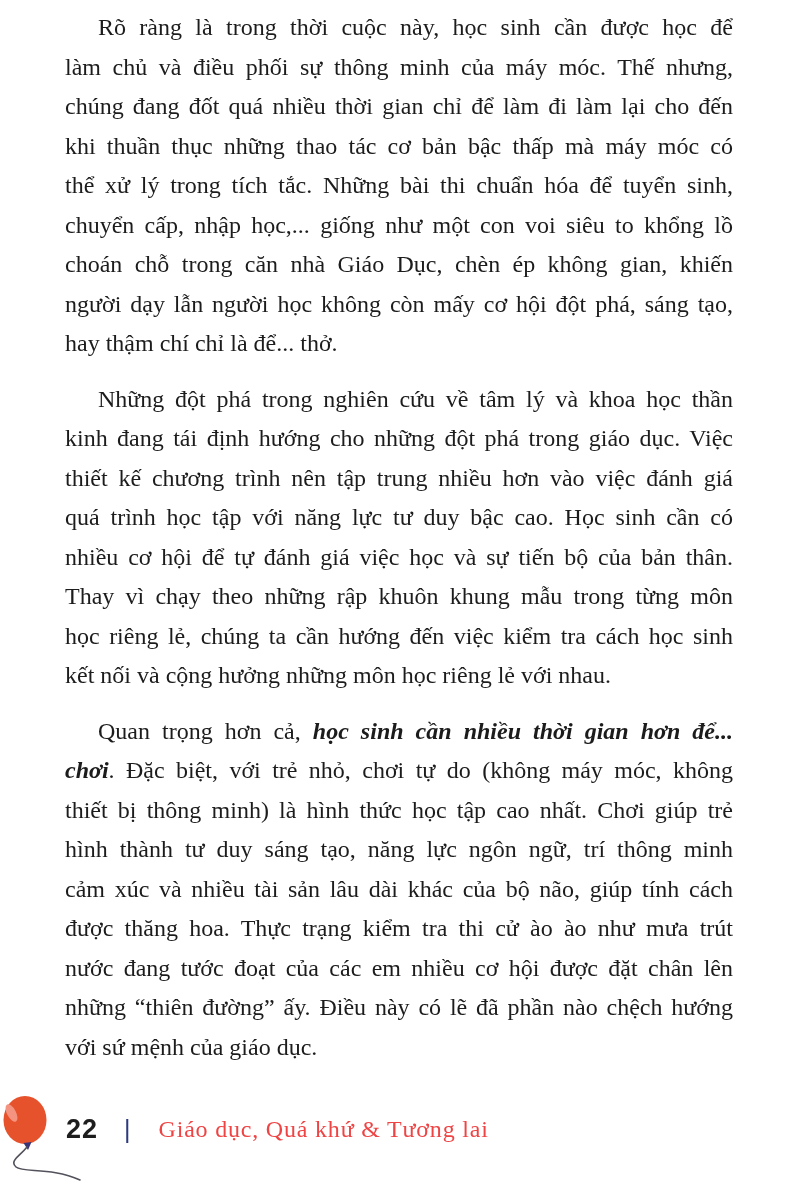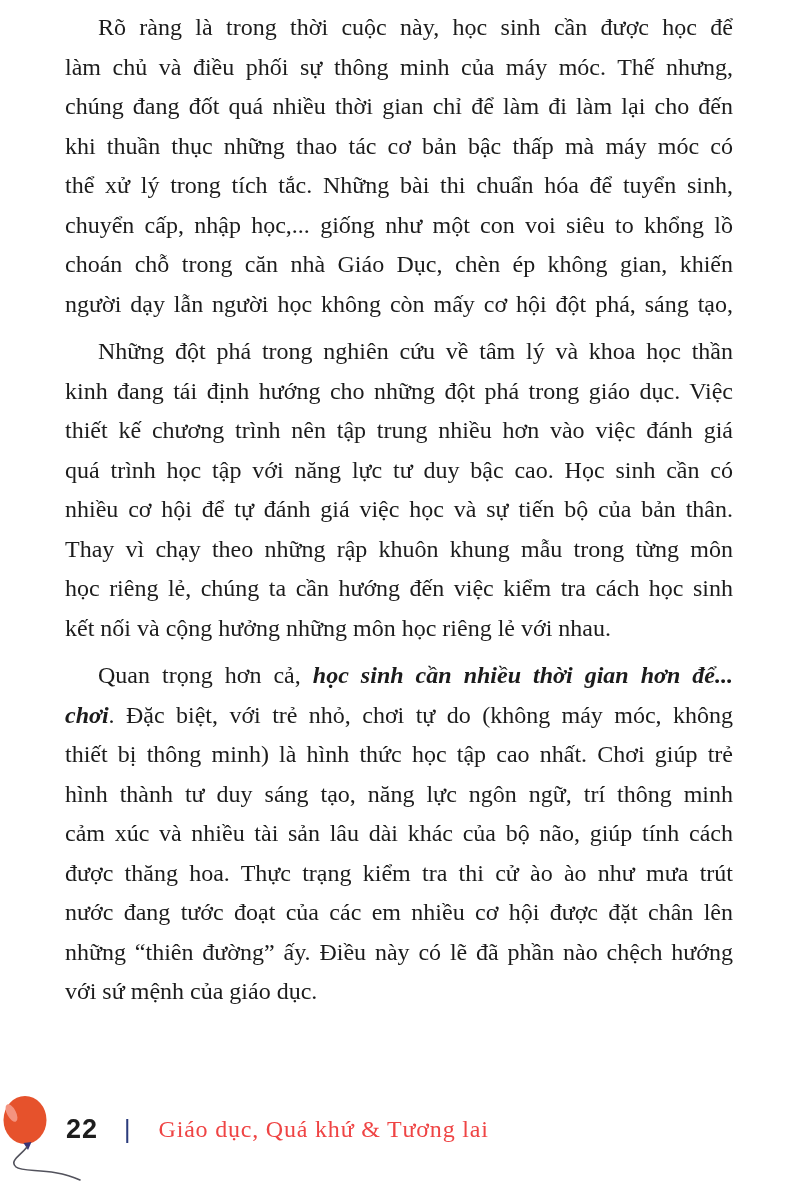--- a/index.html
+++ b/index.html
@@ -12,21 +12,21 @@
     overflow: hidden;
     font-family: "Liberation Serif", serif;
     color: #1c1c1c;
   }
   .body-text {
     position: absolute;
     left: 65px;
     top: 8px;
     width: 668px;
   }
-  .para + .para { margin-top: 8px; }
+  .para + .para { margin-top: 16px; }
   .line {
     font-size: 24px;
     line-height: 39.5px;
     text-align: justify;
     text-align-last: justify;
     white-space: normal;
   }
   .line.first { text-indent: 33px; }
   .line.last { text-align-last: left; }
   .em { font-weight: bold; font-style: italic; }
@@ -75,20 +75,21 @@
 
     <section class="para">
       <div class="line first">Rõ ràng là trong thời cuộc này, học sinh cần được học để</div>
       <div class="line">làm chủ và điều phối sự thông minh của máy móc. Thế nhưng,</div>
       <div class="line">chúng đang đốt quá nhiều thời gian chỉ để làm đi làm lại cho đến</div>
       <div class="line">khi thuần thục những thao tác cơ bản bậc thấp mà máy móc có</div>
       <div class="line">thể xử lý trong tích tắc. Những bài thi chuẩn hóa để tuyển sinh,</div>
       <div class="line">chuyển cấp, nhập học,... giống như một con voi siêu to khổng lồ</div>
       <div class="line">choán chỗ trong căn nhà Giáo Dục, chèn ép không gian, khiến</div>
       <div class="line">người dạy lẫn người học không còn mấy cơ hội đột phá, sáng tạo,</div>
+      <div class="line last">hay thậm chí chỉ là để... thở.</div>
     </section>
 
     <section class="para">
       <div class="line first">Những đột phá trong nghiên cứu về tâm lý và khoa học thần</div>
       <div class="line">kinh đang tái định hướng cho những đột phá trong giáo dục. Việc</div>
       <div class="line">thiết kế chương trình nên tập trung nhiều hơn vào việc đánh giá</div>
       <div class="line">quá trình học tập với năng lực tư duy bậc cao. Học sinh cần có</div>
       <div class="line">nhiều cơ hội để tự đánh giá việc học và sự tiến bộ của bản thân.</div>
       <div class="line">Thay vì chạy theo những rập khuôn khung mẫu trong từng môn</div>
       <div class="line">học riêng lẻ, chúng ta cần hướng đến việc kiểm tra cách học sinh</div>

